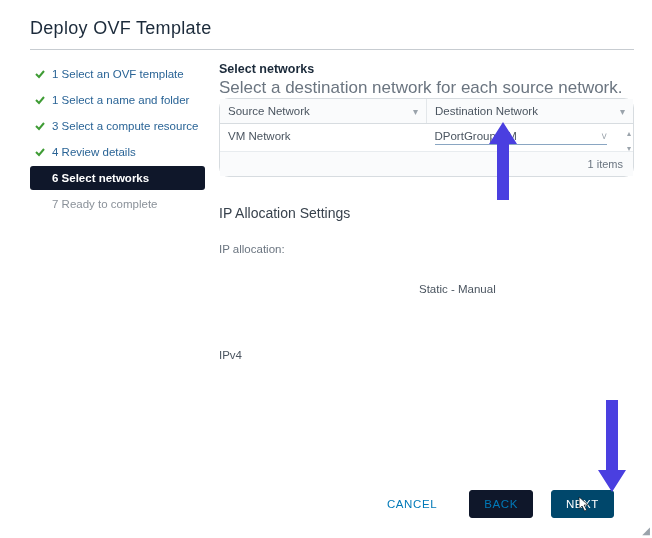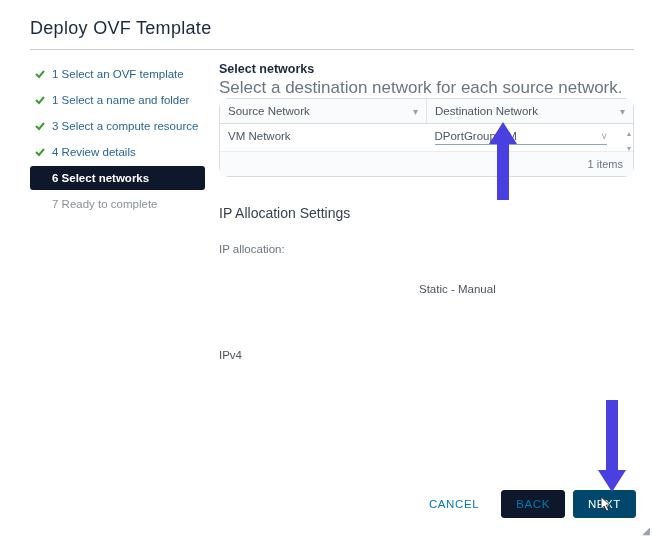--- a/index.html
+++ b/index.html
@@ -154,25 +154,25 @@
     color: #6b7580;
     margin-bottom: 14px;
   }
   .kv-row .k { width: 200px; }
   .kv-row .v { color: #4b5560; margin-top: 40px; }
   
   .footer {
     border-top: 0;
     display: flex;
     justify-content: flex-end;
-    gap: 8px;
+    gap: 18px;
     padding: 12px 16px 16px 0;
     position: absolute;
     bottom: 4px;
-    right: 0;
+    right: 22px;
   }
   .btn {
     font-size: 11.5px;
     letter-spacing: 0.6px;
     padding: 7px 14px;
     border-radius: 3px;
     cursor: pointer;
     border: 1px solid transparent;
     background: none;
     font-family: inherit;

